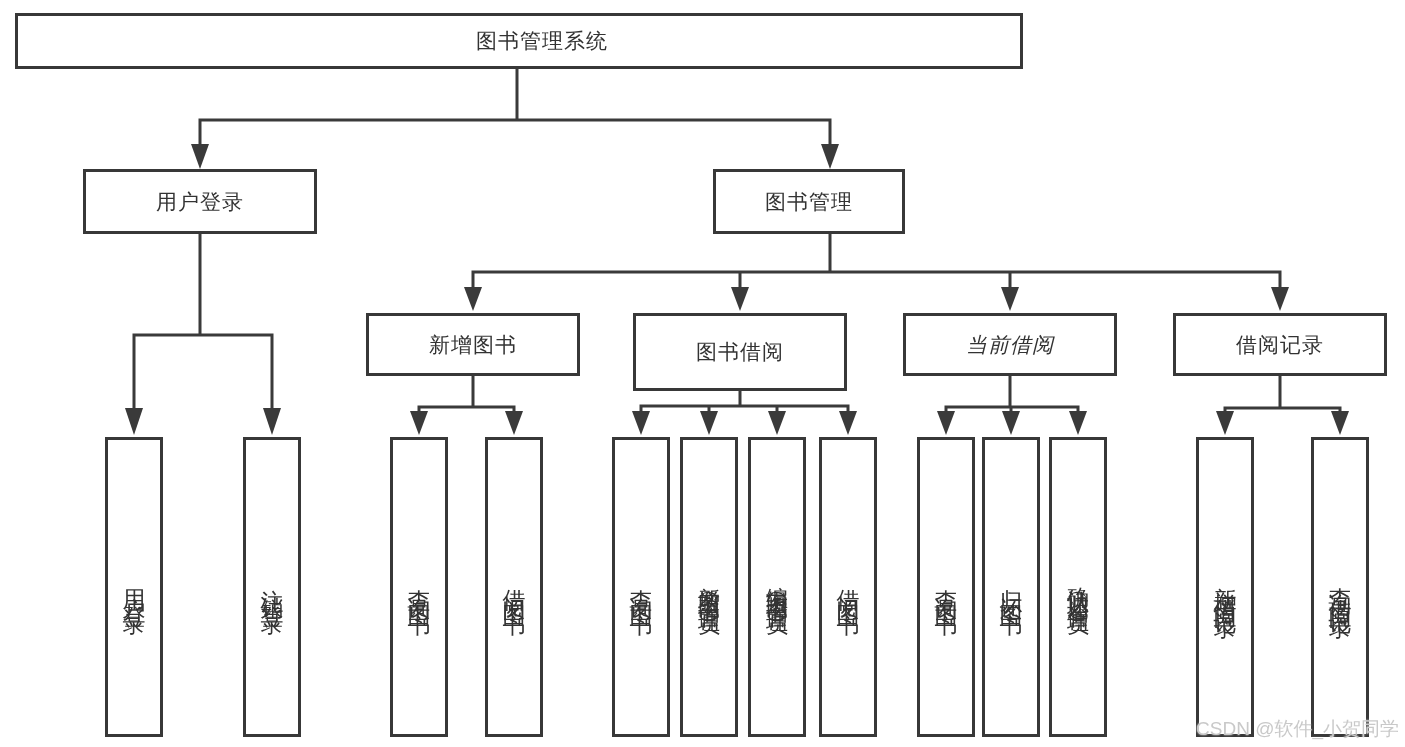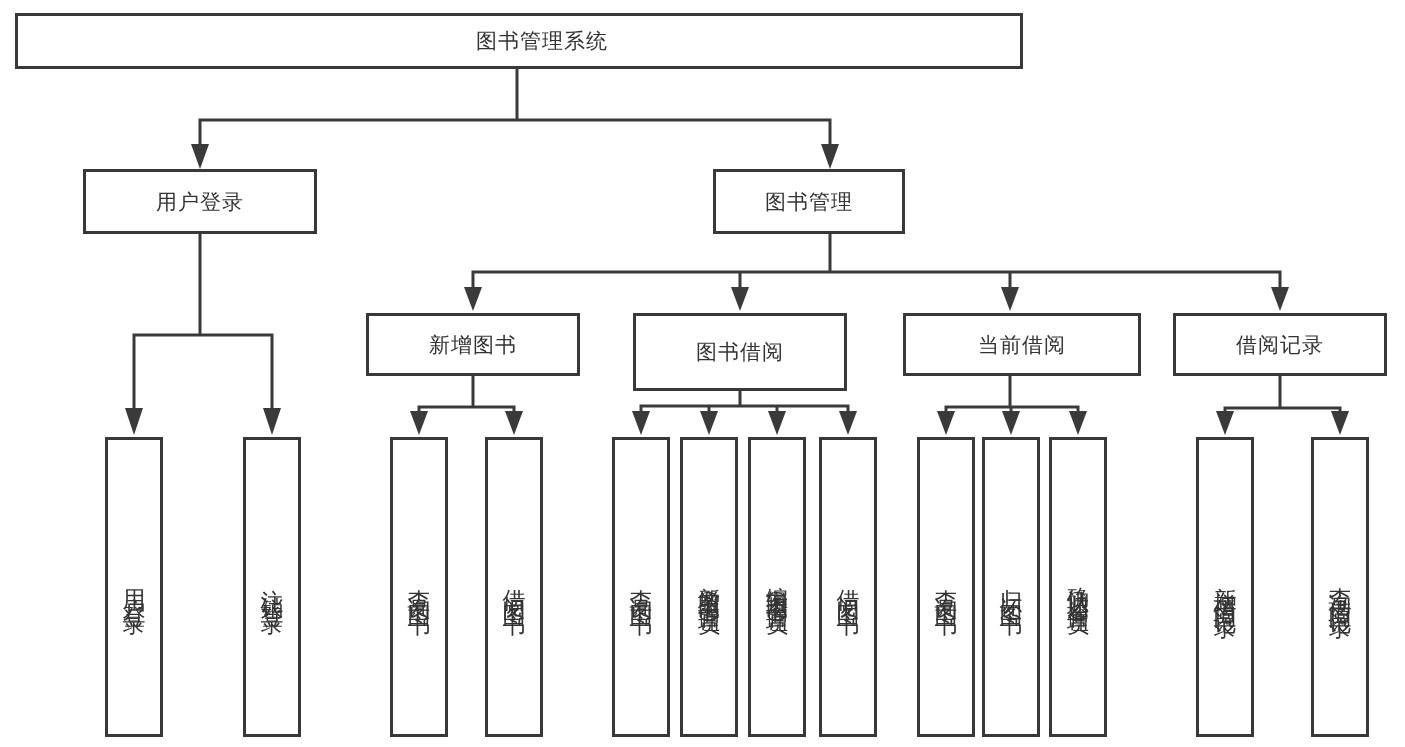--- a/index.html
+++ b/index.html
@@ -121,21 +121,21 @@
     </g>
   </svg>
 
   <div class="hbox" style="left:15px; top:13px; width:1008px; height:56px;padding-left:46px;">图书管理系统</div>
 
   <div class="hbox" style="left:83px; top:169px; width:234px; height:65px;">用户登录</div>
   <div class="hbox" style="left:713px; top:169px; width:192px; height:65px;">图书管理</div>
 
   <div class="hbox" style="left:366px; top:313px; width:214px; height:63px;">新增图书</div>
   <div class="hbox" style="left:633px; top:313px; width:214px; height:78px;">图书借阅</div>
-  <div class="hbox" style="left:903px; top:313px; width:238px; height:63px;">当前借阅</div>
+  <div class="hbox" style="left:903px; top:313px; width:214px; height:63px;font-style:italic;">当前借阅</div>
   <div class="hbox" style="left:1173px; top:313px; width:214px; height:63px;">借阅记录</div>
 
   <div class="vbox" style="left:105px;">
     <span class="vtext">用户登录</span>
   </div>
   <div class="vbox" style="left:243px;">
     <span class="vtext">注销登录</span>
   </div>
 
   <div class="vbox" style="left:390px;">
@@ -168,14 +168,15 @@
     <span class="vtext long">确认归还（管理员）</span>
   </div>
 
   <div class="vbox" style="left:1196px;">
     <span class="vtext medium">新增借阅记录</span>
   </div>
   <div class="vbox" style="left:1311px;">
     <span class="vtext medium">查询借阅记录</span>
   </div>
 
+  <div class="watermark">CSDN @软件_小贺同学</div>
 
 </div>
 
 </body></html>

